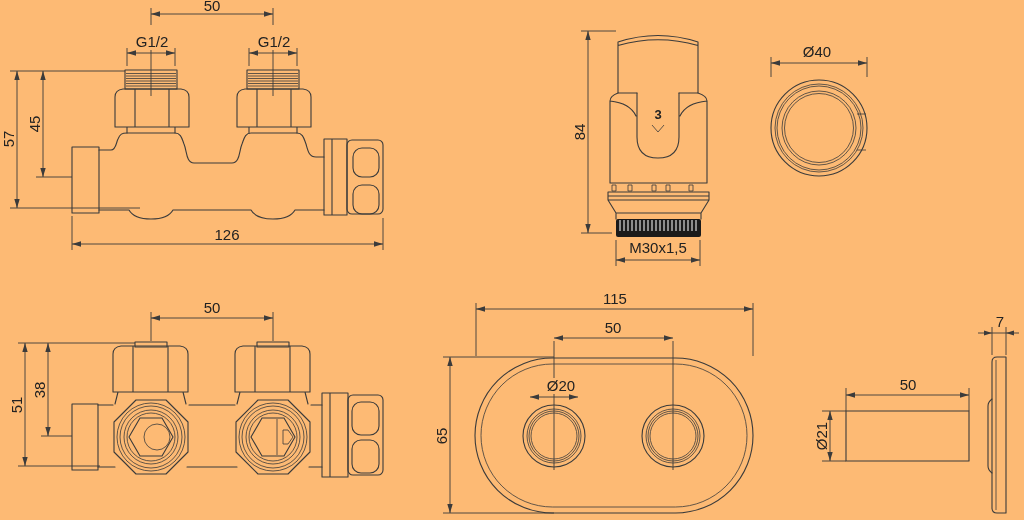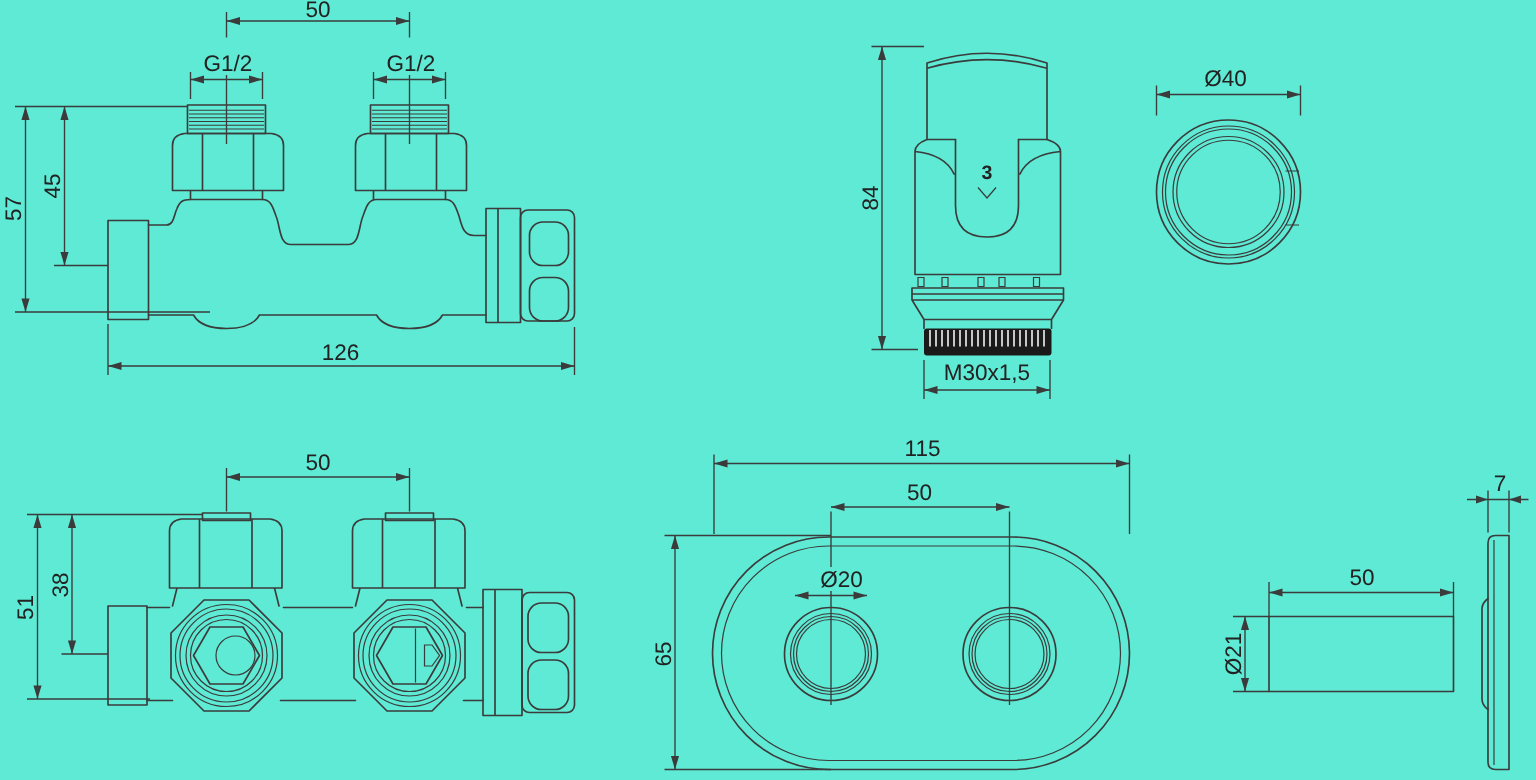--- a/index.html
+++ b/index.html
@@ -1,16 +1,16 @@
 <!DOCTYPE html>
 <html><head>
 <meta charset="utf-8">
 <style>
   html,body{margin:0;padding:0;background:#ffffff;}
-  .stage{position:relative;width:1024px;height:520px;background:#5eead4;overflow:hidden;}
+  .stage{position:relative;width:1024px;height:520px;background:#fdba74;overflow:hidden;}
   svg{display:block;}
   .p{stroke:#3b3b3b;stroke-width:1.1;fill:none;stroke-linejoin:round;stroke-linecap:round;}
   .pt{stroke:#3b3b3b;stroke-width:0.8;fill:none;}
   .d{stroke:#3b3b3b;stroke-width:0.9;fill:none;}
   .dim{stroke:#3b3b3b;stroke-width:0.9;fill:none;}
   .t{font-family:"Liberation Sans","DejaVu Sans",sans-serif;font-size:15px;fill:#222222;}
   .tb{font-family:"Liberation Sans","DejaVu Sans",sans-serif;font-size:13px;font-weight:700;fill:#222222;}
   .mid{text-anchor:middle;}
   .knurl{stroke:#ffffff;stroke-width:1;}
   .arr{fill:#3b3b3b;}

